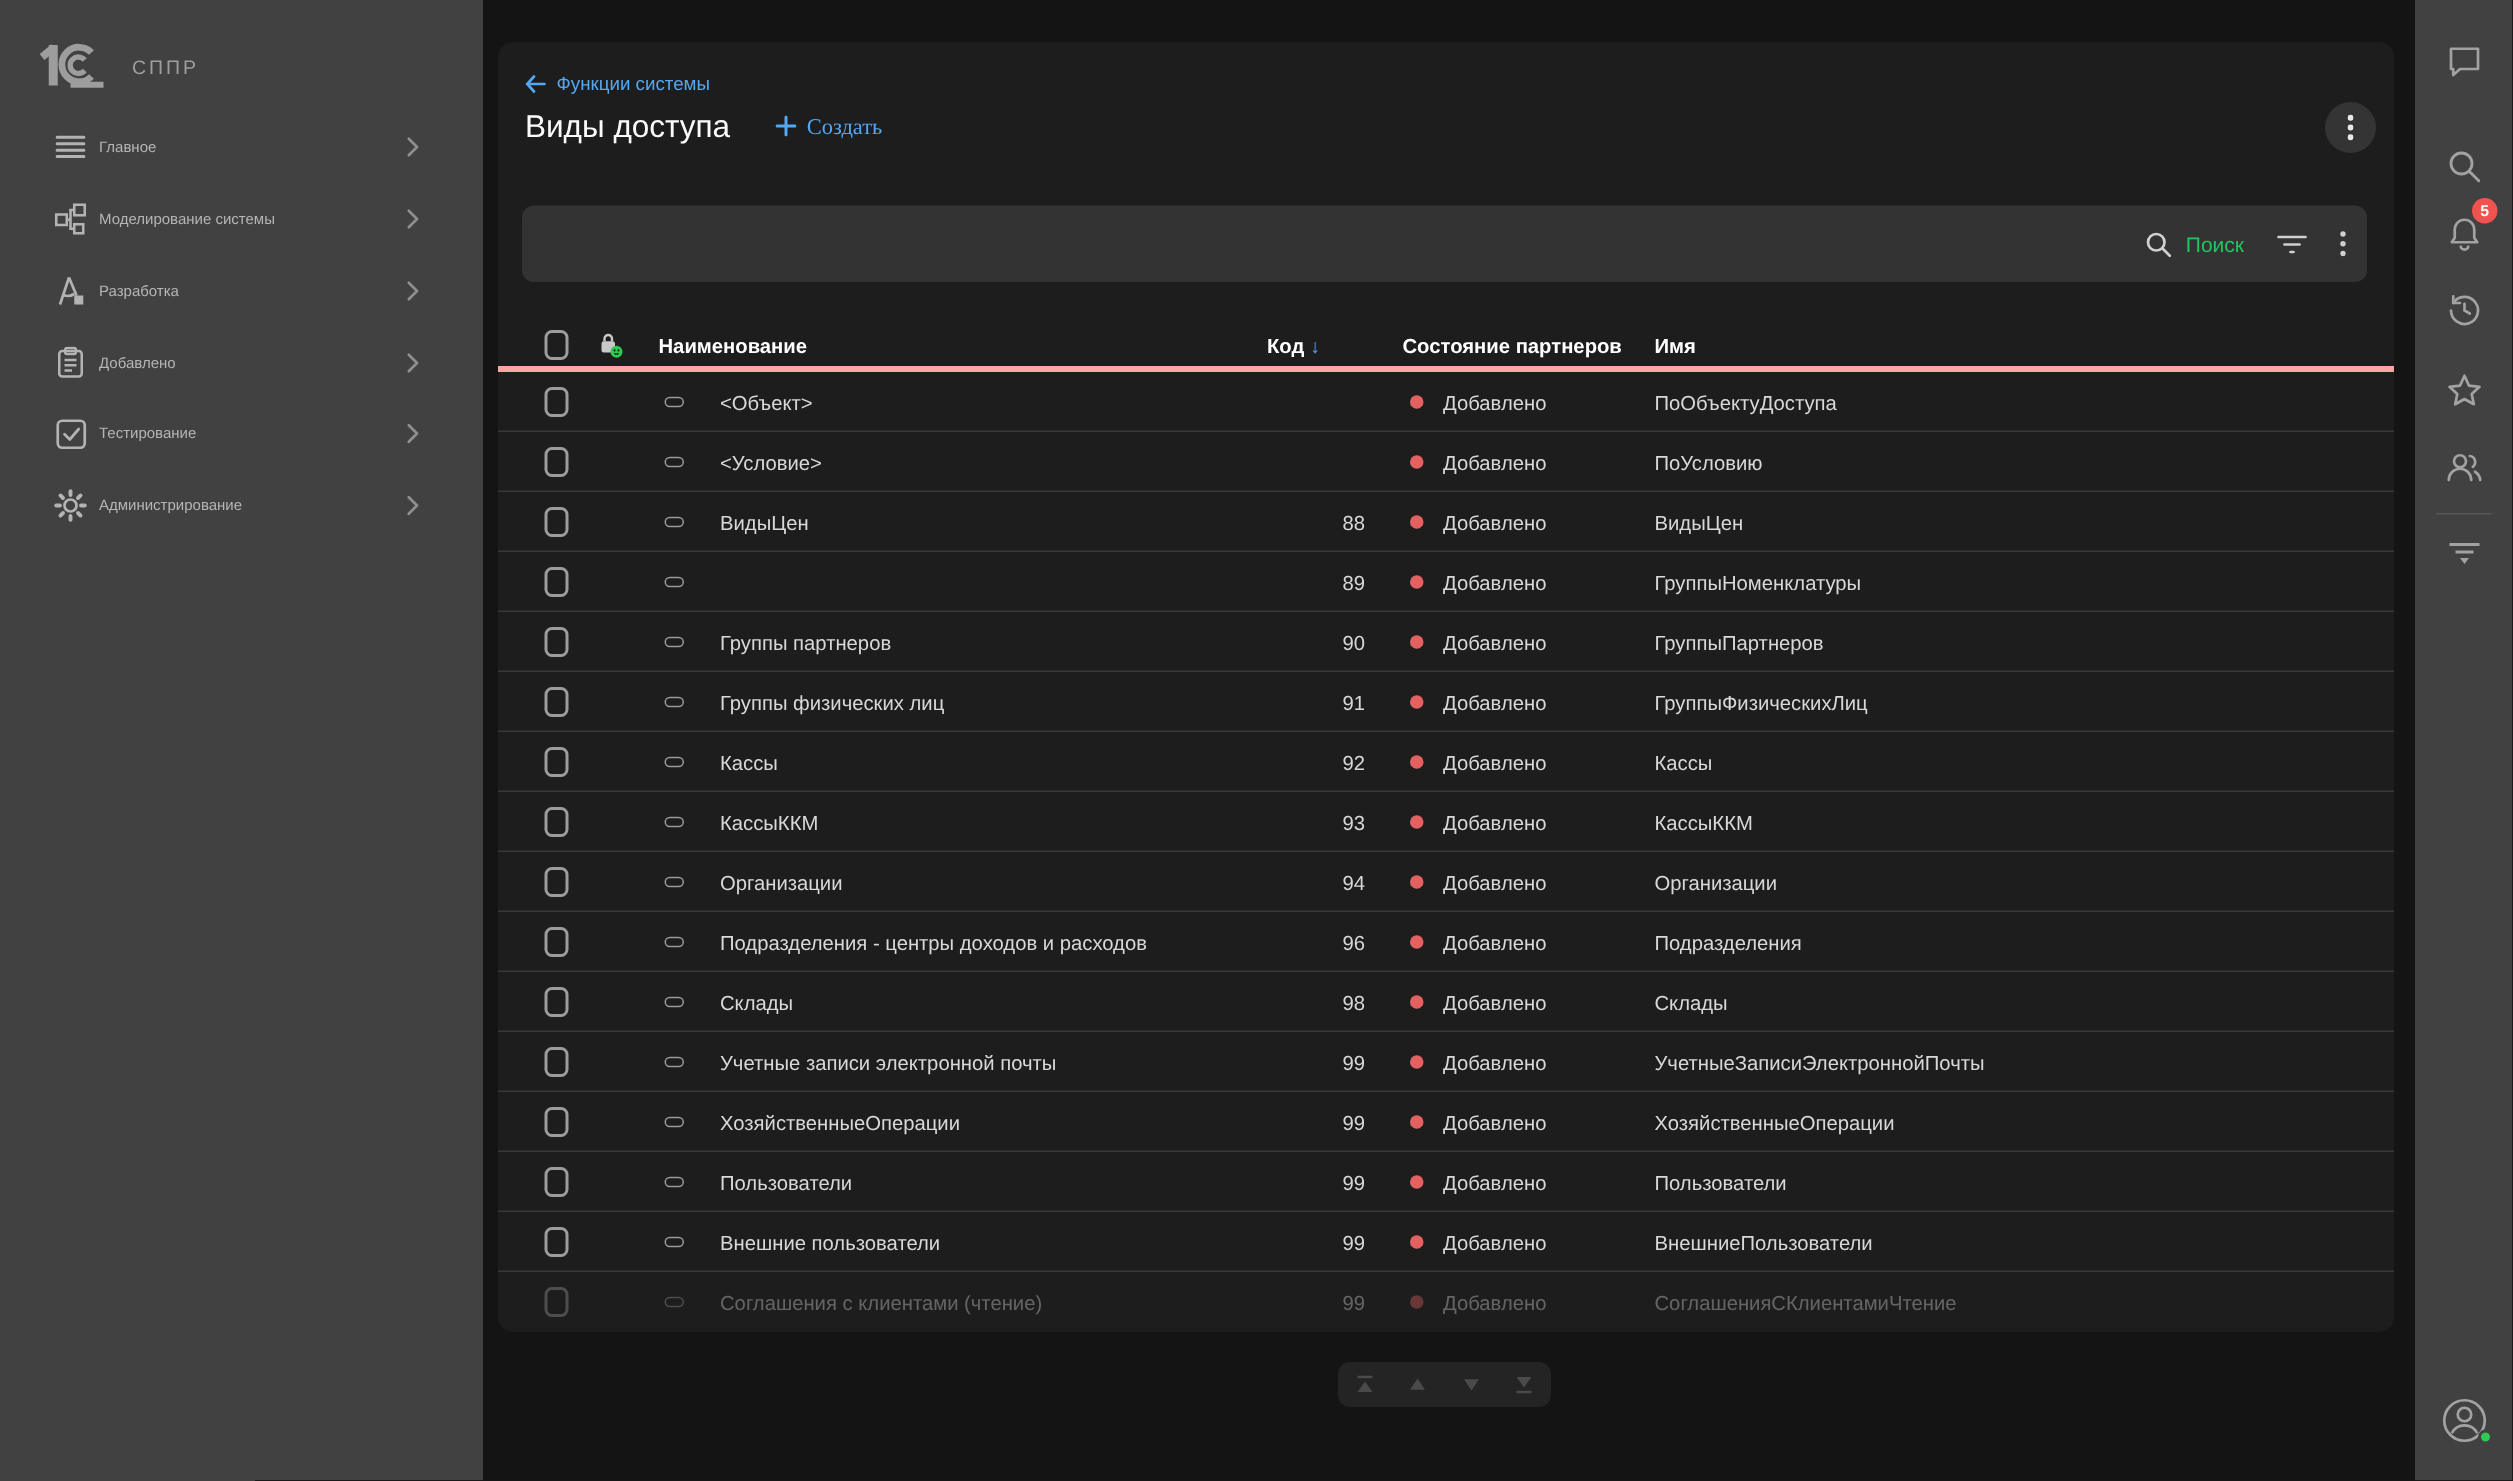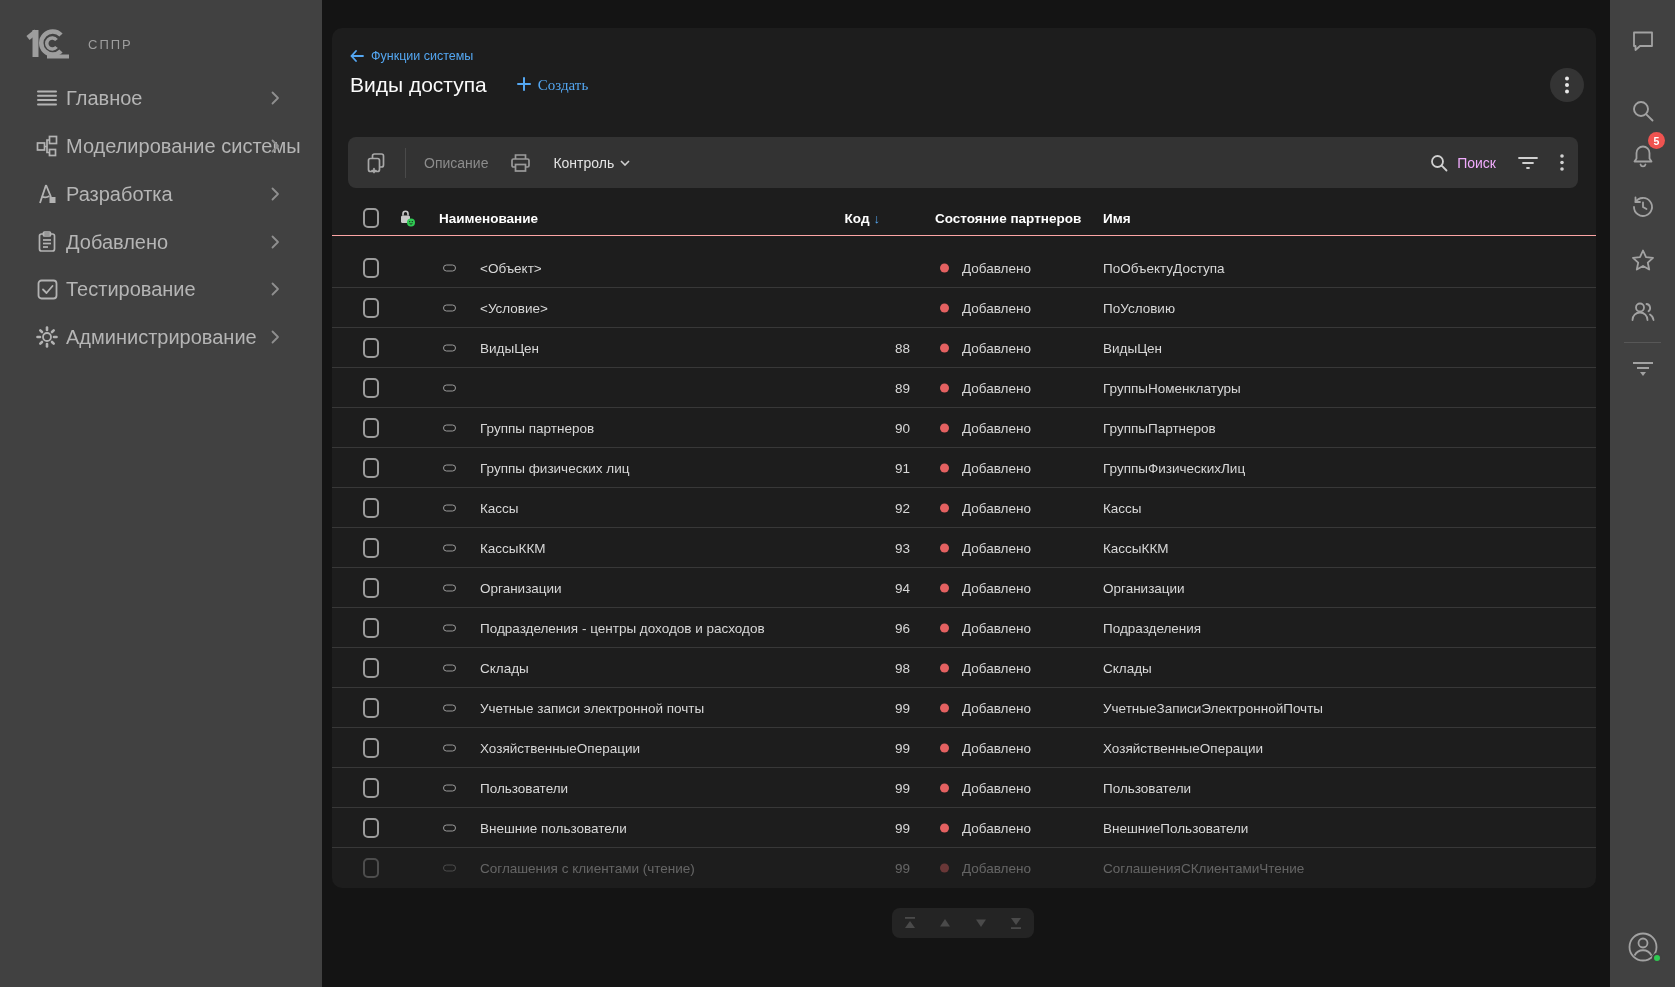--- a/index.html
+++ b/index.html
@@ -7,45 +7,45 @@
   body { font-family:"Liberation Sans", sans-serif; }
   .stage { position:relative; width:1675px; height:987px; background:#141414; overflow:hidden; }
 
   
   .left-sidebar { position:absolute; left:0; top:0; width:322px; height:987px; background:#414141; }
   .logo-row { position:absolute; left:22px; top:26px; height:36px; display:flex; align-items:center; gap:16px; }
   .logo-row svg { display:block; }
   .logo-product { font-size:13px; letter-spacing:2px; color:#9e9e9e; }
   .nav-item { position:absolute; left:0; width:322px; height:40px; display:flex; align-items:center; cursor:pointer; }
   .nav-item .nico { position:absolute; left:36px; width:22px; height:22px; display:flex; align-items:center; justify-content:center; }
-  .nav-item .nlabel { position:absolute; left:66px; font-size:20px; color:#b5b5b5; white-space:nowrap; }
+  .nav-item .nlabel { position:absolute; left:66px; font-size:10px; color:#b5b5b5; white-space:nowrap; }
   .nav-item .nchev { position:absolute; left:266px; width:18px; height:18px; }
   .collapse-row { position:absolute; left:0; top:920px; width:322px; height:40px; display:flex; align-items:center; cursor:pointer; }
   .collapse-row .nico { position:absolute; left:34px; width:22px; height:20px; }
   .collapse-row .nlabel { position:absolute; left:66px; font-size:15px; color:#9b9b9b; }
 
   
   .card { position:absolute; left:332px; top:28px; width:1264px; height:860px; background:#1d1d1d; border-radius:10px; overflow:hidden; }
   .breadcrumb { position:absolute; left:18px; top:20px; height:16px; display:flex; align-items:center; gap:7px; color:#54a7f2; font-size:12.5px; cursor:pointer; }
   .title-row { position:absolute; left:18px; top:42px; height:30px; display:flex; align-items:center; }
   .page-title { font-size:21px; font-weight:400; color:#fafafa; }
   .create-btn { margin-left:30px; display:flex; align-items:flex-start; gap:7px; color:#54a7f2; font-size:15px; font-weight:500; cursor:pointer;font-family:Liberation Serif, serif; }
   .kebab-circle { position:absolute; right:12px; top:40px; width:34px; height:34px; border-radius:50%; background:#343434; display:flex; align-items:center; justify-content:center; cursor:pointer; border:none; }
 
   .toolbar { position:absolute; left:16px; top:109px; width:1230px; height:51px; background:#333333; border-radius:8px; }
   .tb-left { position:absolute; left:18px; top:0; height:51px; display:flex; align-items:center; }
   .tb-sep { width:1px; height:30px; background:#4a4a4a; margin:0 18px 0 18px; }
   .tb-desc { color:#8c8c8c; font-size:14px; margin-right:22px; }
   .tb-control { color:#e3e3e3; font-size:14px; display:flex; align-items:center; gap:6px; cursor:pointer; margin-left:22px; }
   .tb-right { position:absolute; right:14px; top:0; height:51px; display:flex; align-items:center; gap:22px; }
-  .tb-search { display:flex; align-items:center; gap:9px; color:#f0abfc; font-size:14px; cursor:pointer; }
+  .tb-search { display:flex; align-items:center; gap:9px; color:#22c55e; font-size:14px; cursor:pointer; }
   .tb-iconbtn { background:none; border:none; display:flex; align-items:center; cursor:pointer; padding:0; }
 
   
-  .thead { position:absolute; left:0; top:173px; width:1264px; height:35px; border-bottom:1px solid #fca5a5; }
+  .thead { position:absolute; left:0; top:185px; width:1264px; height:35px; border-bottom:4px solid #fca5a5; }
   .thead .cell { position:absolute; top:0; height:35px; display:flex; align-items:center; color:#ffffff; font-size:13.5px; font-weight:700; }
   .rows { position:absolute; left:0; top:220px; width:1264px; }
   .trow { position:relative; width:1264px; height:40px; border-bottom:1px solid #383838; cursor:pointer; }
   .trow:last-child { border-bottom:none; }
   .trow.faded { opacity:0.38; }
   .cb { position:absolute; left:31px; top:50%; transform:translateY(-50%); width:16px; height:20px; border:2px solid #9c9c9c; border-radius:5px; background:transparent; }
   .thead .cb { top:17px; }
   .pill-ico { position:absolute; left:111px; top:50%; transform:translateY(-50%); width:13px; height:7px; border:1.5px solid #9a9a9a; border-radius:4px; }
   .c-name { position:absolute; left:131px; top:0; height:40px; display:flex; align-items:center; font-size:13.5px; color:#d8d8d8; white-space:nowrap;margin-left:17px; }
   .c-code { position:absolute; left:500px; top:0; width:78px; height:40px; display:flex; align-items:center; justify-content:flex-end; font-size:13.5px; color:#d8d8d8; }
@@ -229,44 +229,20 @@
 
     <button class="kebab-circle">
       <svg width="4" height="18" viewBox="0 0 4 18">
         <circle cx="2" cy="2.5" r="2" fill="#e8e8e8"></circle>
           <circle cx="2" cy="9" r="2" fill="#e8e8e8"></circle>
           <circle cx="2" cy="15.5" r="2" fill="#e8e8e8"></circle>
       </svg>
     </button>
 
     <div class="toolbar">
-      <div class="tb-left">
-        <button class="tb-iconbtn">
-          <svg width="21" height="22" viewBox="0 0 21 22" fill="none" stroke="#a8a8a8" stroke-width="1.7">
-            <rect x="6.5" y="2" width="11" height="13" rx="2"></rect>
-            <rect x="2.5" y="6.5" width="11" height="13" rx="2" fill="#333333"></rect>
-            <path d="M8 16.5 V20.5 M6 18.5 H10" stroke-linecap="round"></path>
-          </svg>
-        </button>
-        <span class="tb-sep"></span>
-        <span class="tb-desc">Описание</span>
-        <button class="tb-iconbtn">
-          <svg width="21" height="20" viewBox="0 0 21 20" fill="none" stroke="#9a9a9a" stroke-width="1.7">
-            <path d="M5.5 6 V2 H15.5 V6"></path>
-            <rect x="2" y="6" width="17" height="8" rx="1.5"></rect>
-            <rect x="5.5" y="11.5" width="10" height="6.5" fill="#333333"></rect>
-          </svg>
-        </button>
-        <span class="tb-control">
-          <span>Контроль</span>
-          <svg width="10" height="6" viewBox="0 0 10 6" fill="none" stroke="#cfcfcf" stroke-width="1.6">
-              <path d="M1 1 L5 5 L9 1"></path>
-            </svg>
-        </span>
-      </div>
       <div class="tb-right">
         <span class="tb-search">
           <svg width="18" height="18" viewBox="0 0 18 18" fill="none" stroke="#d0d0d0" stroke-width="1.8">
             <circle cx="7.5" cy="7.5" r="5.5"></circle>
               <path d="M11.7 11.7 L16.5 16.5" stroke-linecap="round"></path>
           </svg>
           <span>Поиск</span>
         </span>
         <button class="tb-iconbtn">
           <svg width="20" height="14" viewBox="0 0 20 14" stroke="#d0d0d0" stroke-width="1.8" stroke-linecap="round">

